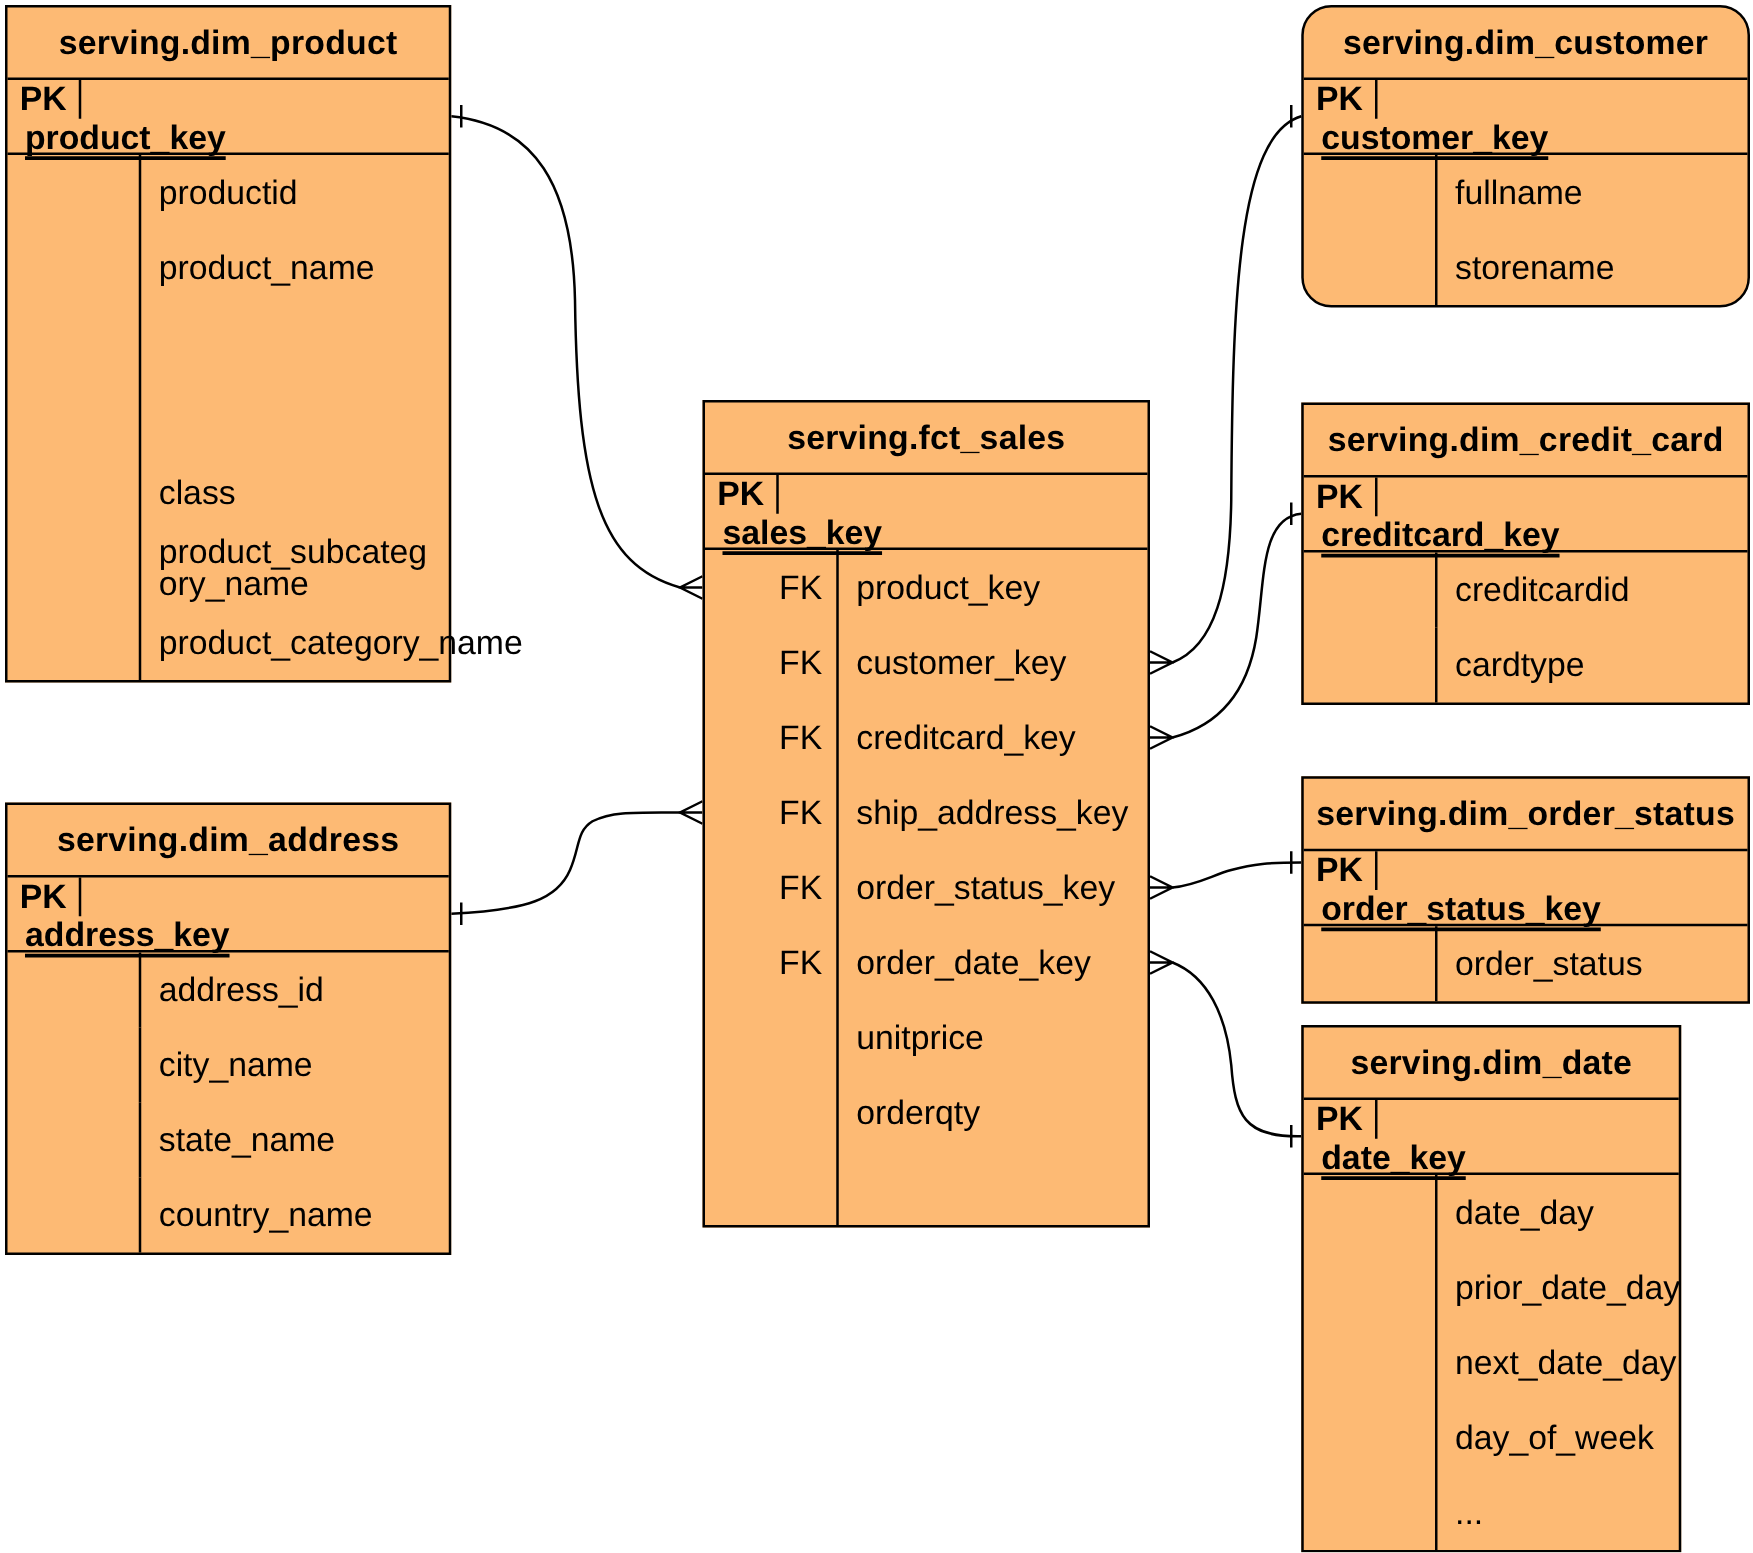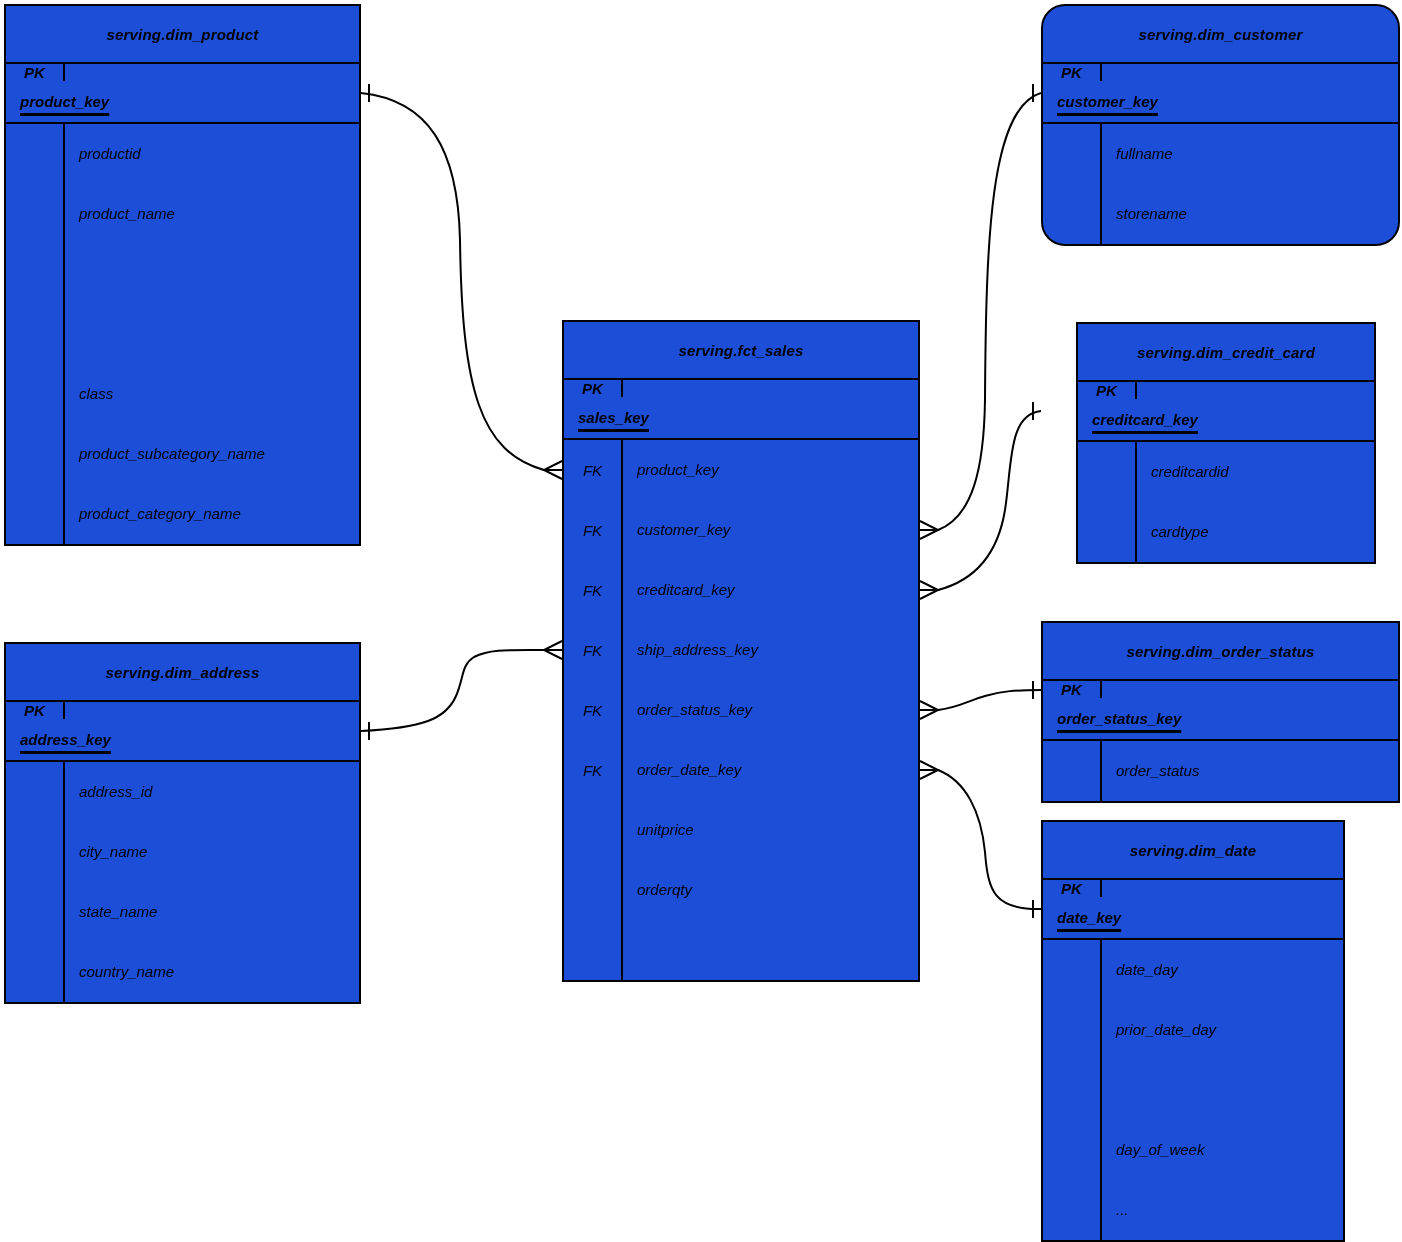--- a/index.html
+++ b/index.html
@@ -9,25 +9,24 @@
     background:#ffffff;
     color:#000;
     font-family:"Liberation Sans", sans-serif;
     overflow:hidden;
   }
   .rel-layer { position:absolute; left:0; top:0; width:1402px; height:1242px; }
   .rel-layer path, .rel-layer line { stroke:#000; stroke-width:2; fill:none; }
 
   .table {
     position:absolute;
-    background:#1d4ed8;
+    background:#fdba74;
     border:2px solid #000;
     box-sizing:border-box;
-    font-size:15px;
-    font-style:italic;
+    font-size:27px;
   }
   .t-title {
     height:56px;
     border-bottom:2px solid #000;
     display:flex; align-items:center; justify-content:center;
     font-weight:700;
     letter-spacing:0.2px;
   }
   .t-row { display:flex; }
   .t-row .kc {
@@ -41,21 +40,21 @@
     padding-left:14px; padding-right:8px;
   }
   .keyrow { height:58px; border-bottom:2px solid #000;flex-direction:column; }
   .keyrow .kc { font-weight:700; }
   .keyrow .fc { font-weight:700; }
   .keyrow .fc span {
     text-decoration:underline;
     text-decoration-thickness:2.5px;
     text-underline-offset:6px;
   }
-  .fieldrow { min-height:60px; }
+  .fieldrow { min-height:60px;padding-left:48px; }
   .fieldrow .fc span { line-height:26px; }
   .fieldrow .fc .limit { max-width:245px; overflow-wrap:anywhere; }
 </style>
 </head>
 <body>
 
 <div class="canvas">
 
   <svg class="rel-layer" viewBox="0 0 1402 1242" xmlns="http://www.w3.org/2000/svg">
 
@@ -252,21 +251,21 @@
         </div>
       </div>
     <div class="t-row fieldrow">
         <div class="kc"></div>
         <div class="fc">
           <span>storename</span>
         </div>
       </div>
   </div>
 
-  <div class="table" style="left:1076px; top:322px; width:300px;">
+  <div class="table" style="left:1041px; top:322px; width:359px;">
     <div class="t-title">serving.dim_credit_card</div>
     <div class="t-row keyrow">
       <div class="kc">PK</div>
       <div class="fc">
           <span>creditcard_key</span>
         </div>
     </div>
     <div class="t-row fieldrow">
         <div class="kc"></div>
         <div class="fc">
@@ -312,20 +311,23 @@
         </div>
       </div>
     <div class="t-row fieldrow">
         <div class="kc"></div>
         <div class="fc">
           <span>prior_date_day</span>
         </div>
       </div>
     <div class="t-row fieldrow">
         <div class="kc"></div>
+        <div class="fc">
+          <span>next_date_day</span>
+        </div>
       </div>
     <div class="t-row fieldrow">
         <div class="kc"></div>
         <div class="fc">
           <span>day_of_week</span>
         </div>
       </div>
     <div class="t-row fieldrow">
         <div class="kc"></div>
         <div class="fc">

